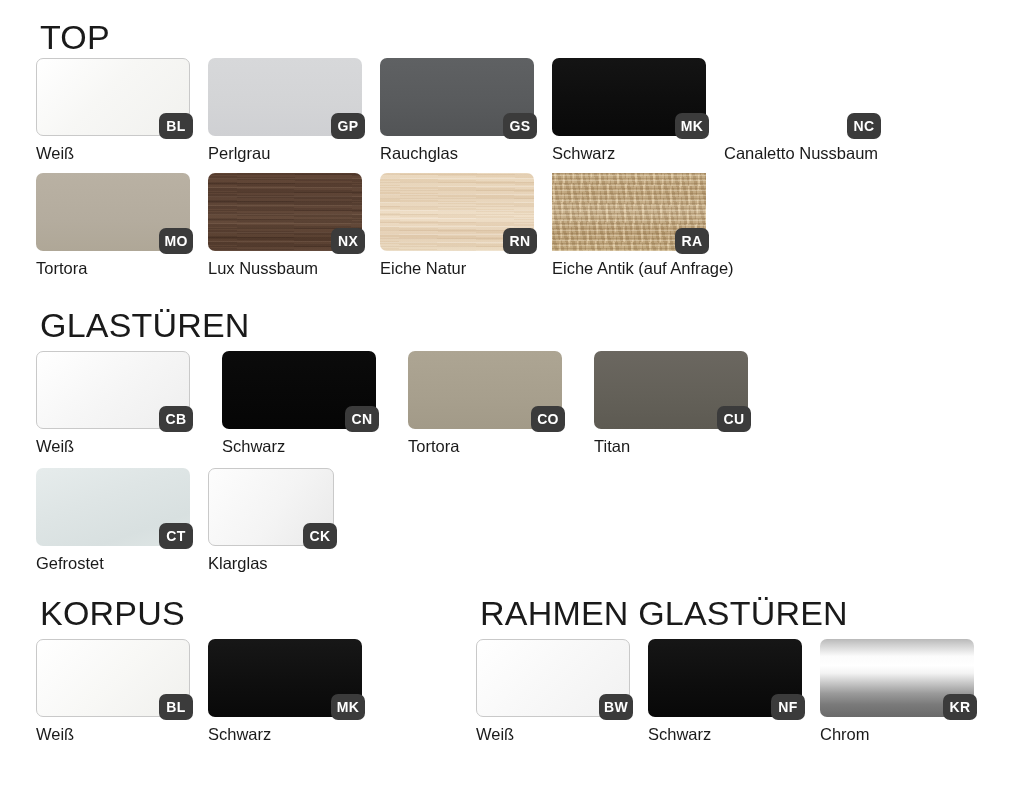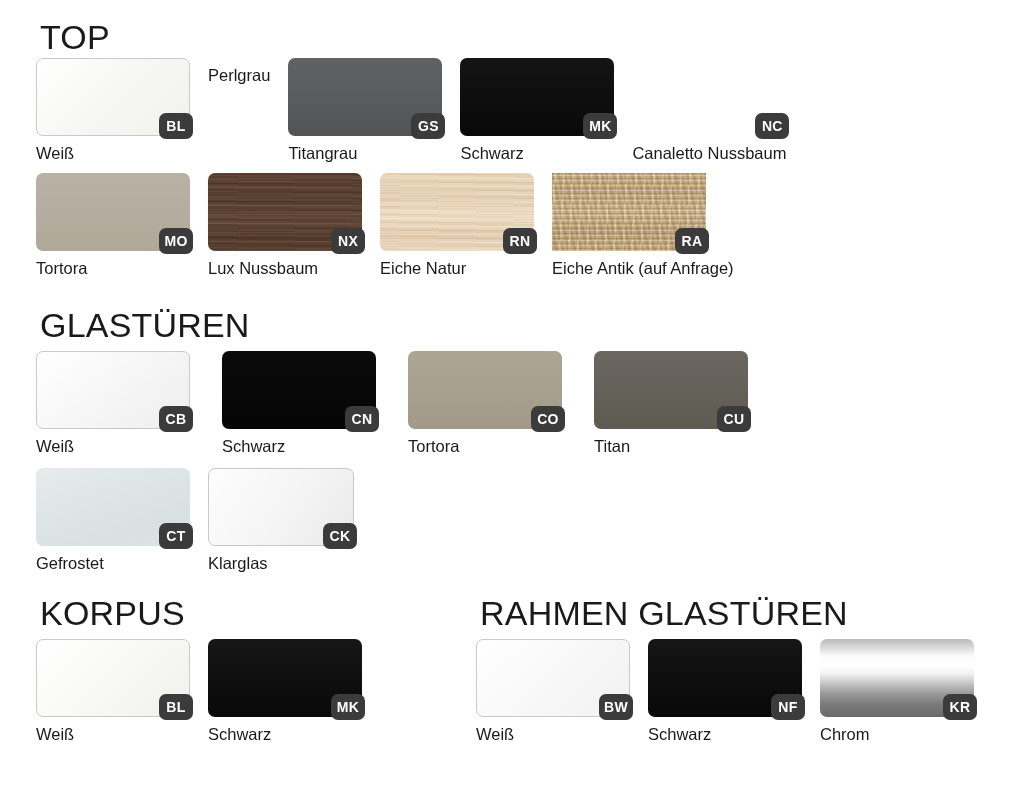--- a/index.html
+++ b/index.html
@@ -192,28 +192,32 @@
 
   <div class="row" id="row-top-1" style="left:36px; top:58px; gap:18px;">
       <div class="cell">
         <div class="swatch outlined">
           <div class="fill f-weiss-top"></div>
           <div class="badge">BL</div>
         </div>
         <div class="label">Weiß</div>
       </div>
       <div class="cell">
+        <div class="swatch">
+          <div class="fill f-perlgrau"></div>
+          <div class="badge">GP</div>
+        </div>
         <div class="label">Perlgrau</div>
       </div>
       <div class="cell">
         <div class="swatch">
           <div class="fill f-titangrau"></div>
           <div class="badge">GS</div>
         </div>
-        <div class="label">Titangrau</div>
+        <div class="label">Rauchglas</div>
       </div>
       <div class="cell">
         <div class="swatch">
           <div class="fill f-schwarz-top"></div>
           <div class="badge">MK</div>
         </div>
         <div class="label">Schwarz</div>
       </div>
       <div class="cell">
         <div class="swatch">
@@ -290,21 +294,21 @@
 
   <div class="row" id="row-glas-2" style="left:36px; top:468px; gap:18px;">
       <div class="cell">
         <div class="swatch">
           <div class="fill f-gefrostet"></div>
           <div class="badge">CT</div>
         </div>
         <div class="label">Gefrostet</div>
       </div>
       <div class="cell">
-        <div class="swatch outlined" style="width: 146px;">
+        <div class="swatch outlined" style="width: 126px;">
           <div class="fill f-klarglas"></div>
           <div class="badge">CK</div>
         </div>
         <div class="label">Klarglas</div>
       </div>
     </div>
 
   <div class="section-title" style="left:40px; top:596px;">KORPUS</div>
 
   <div class="row" id="row-korpus-1" style="left:36px; top:639px; gap:18px;">

